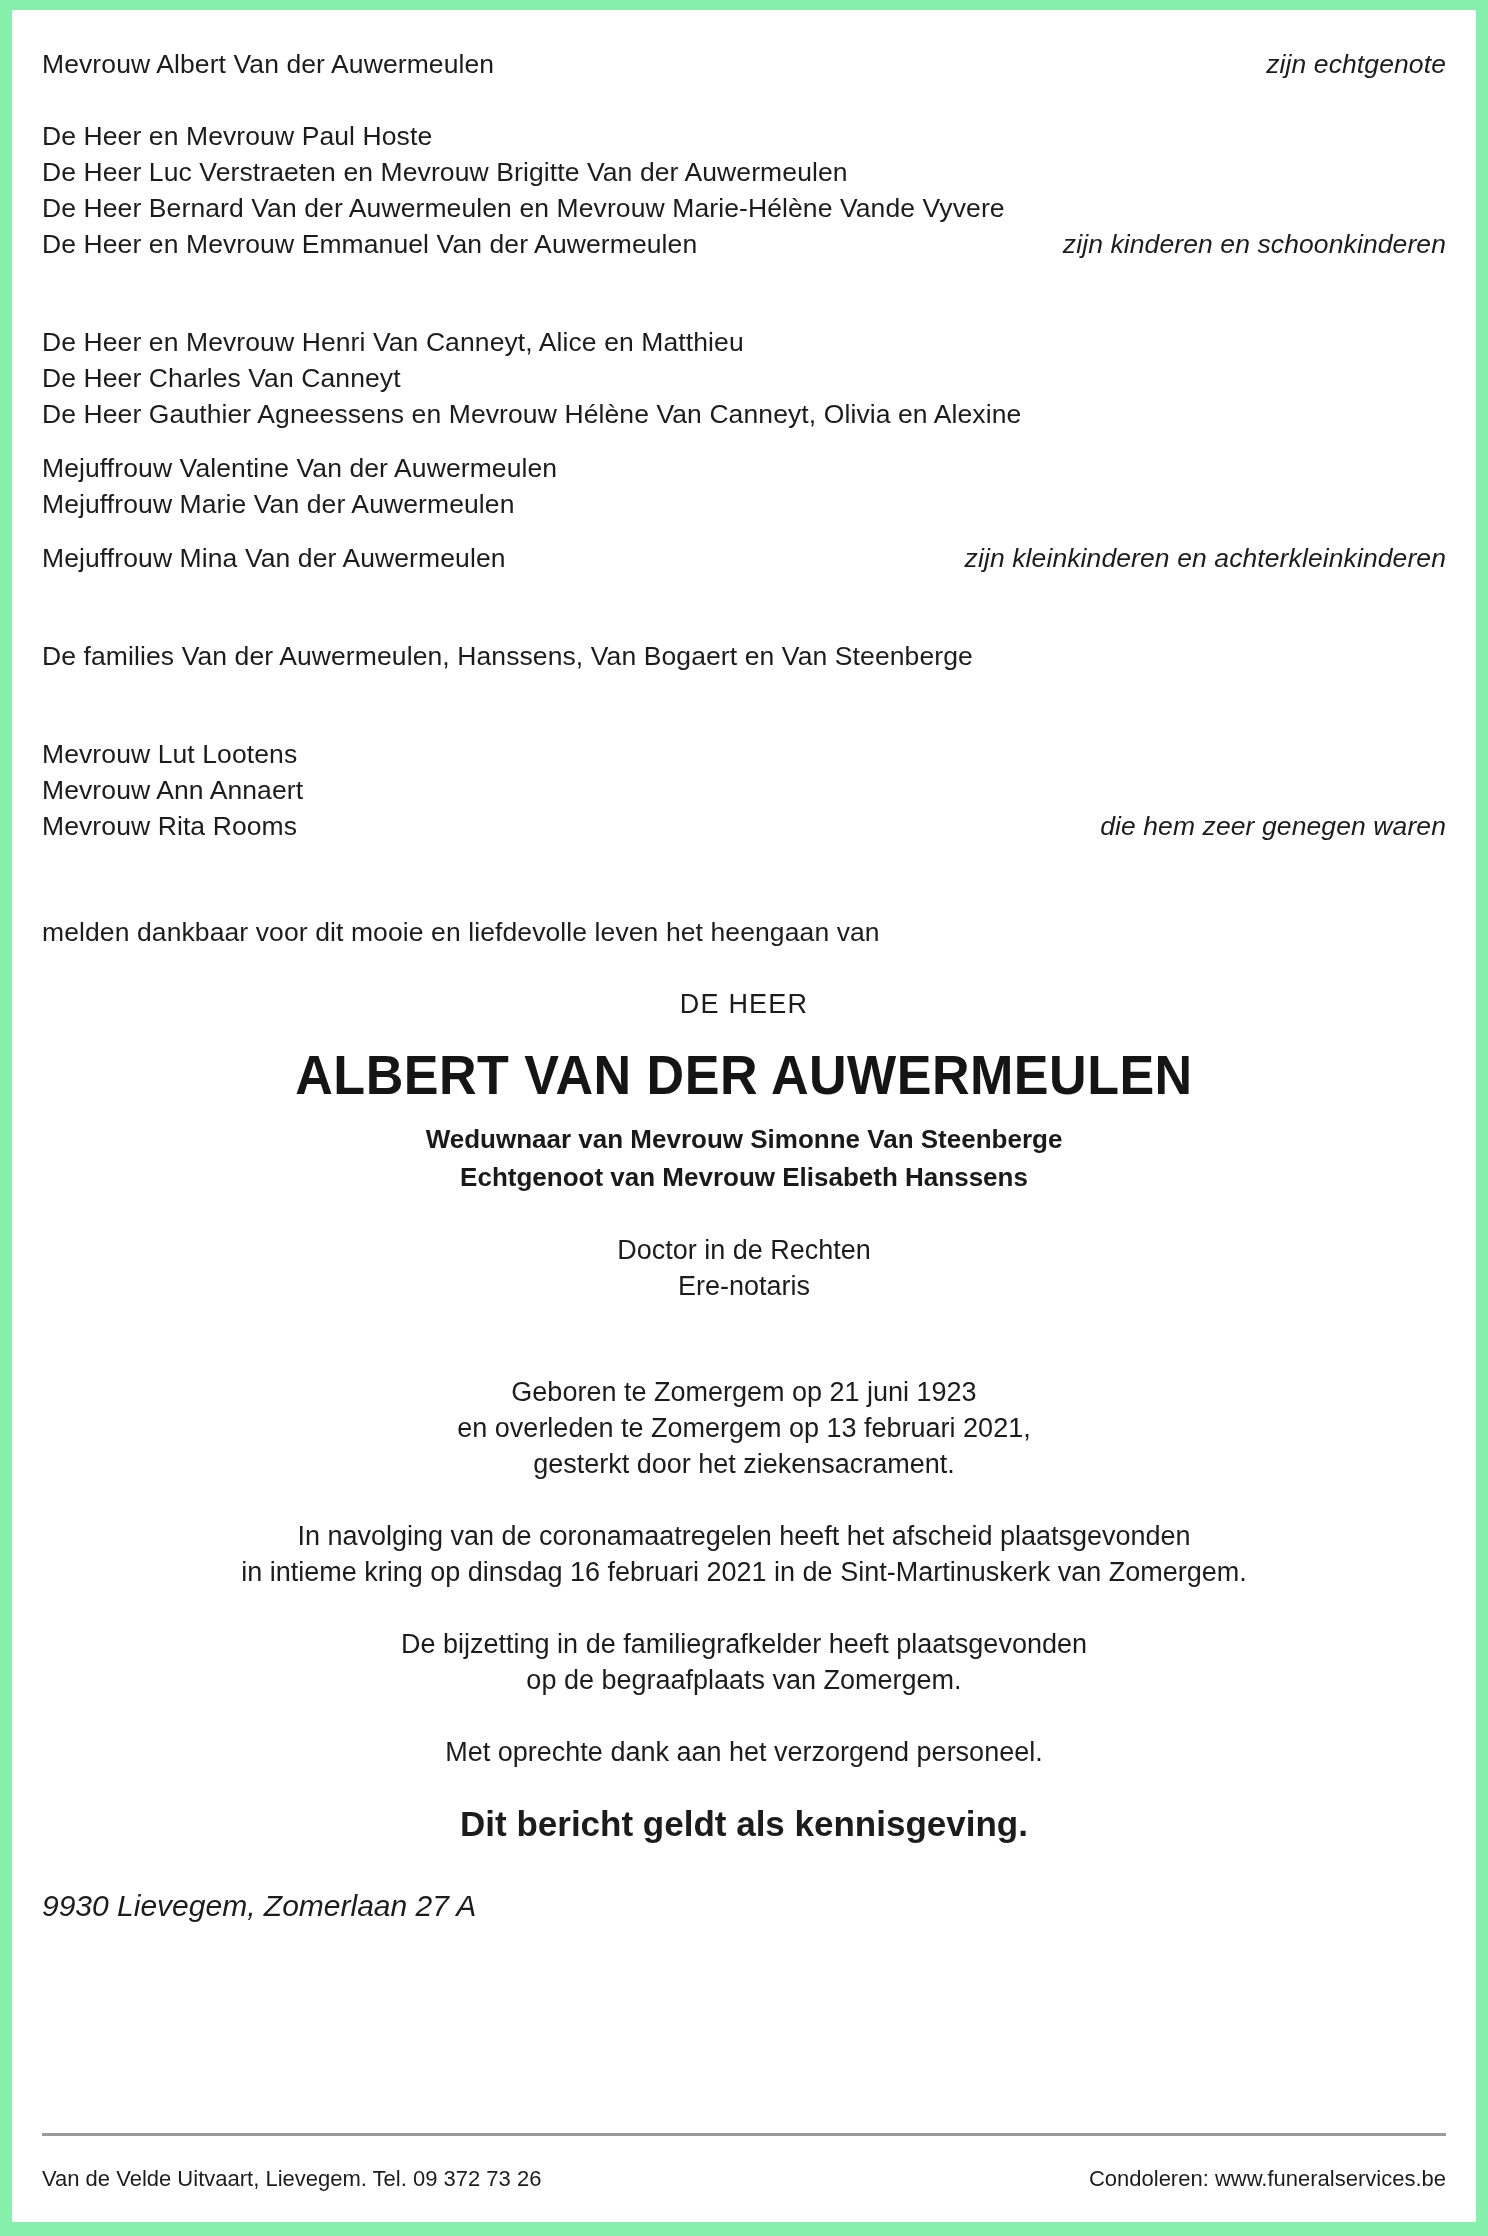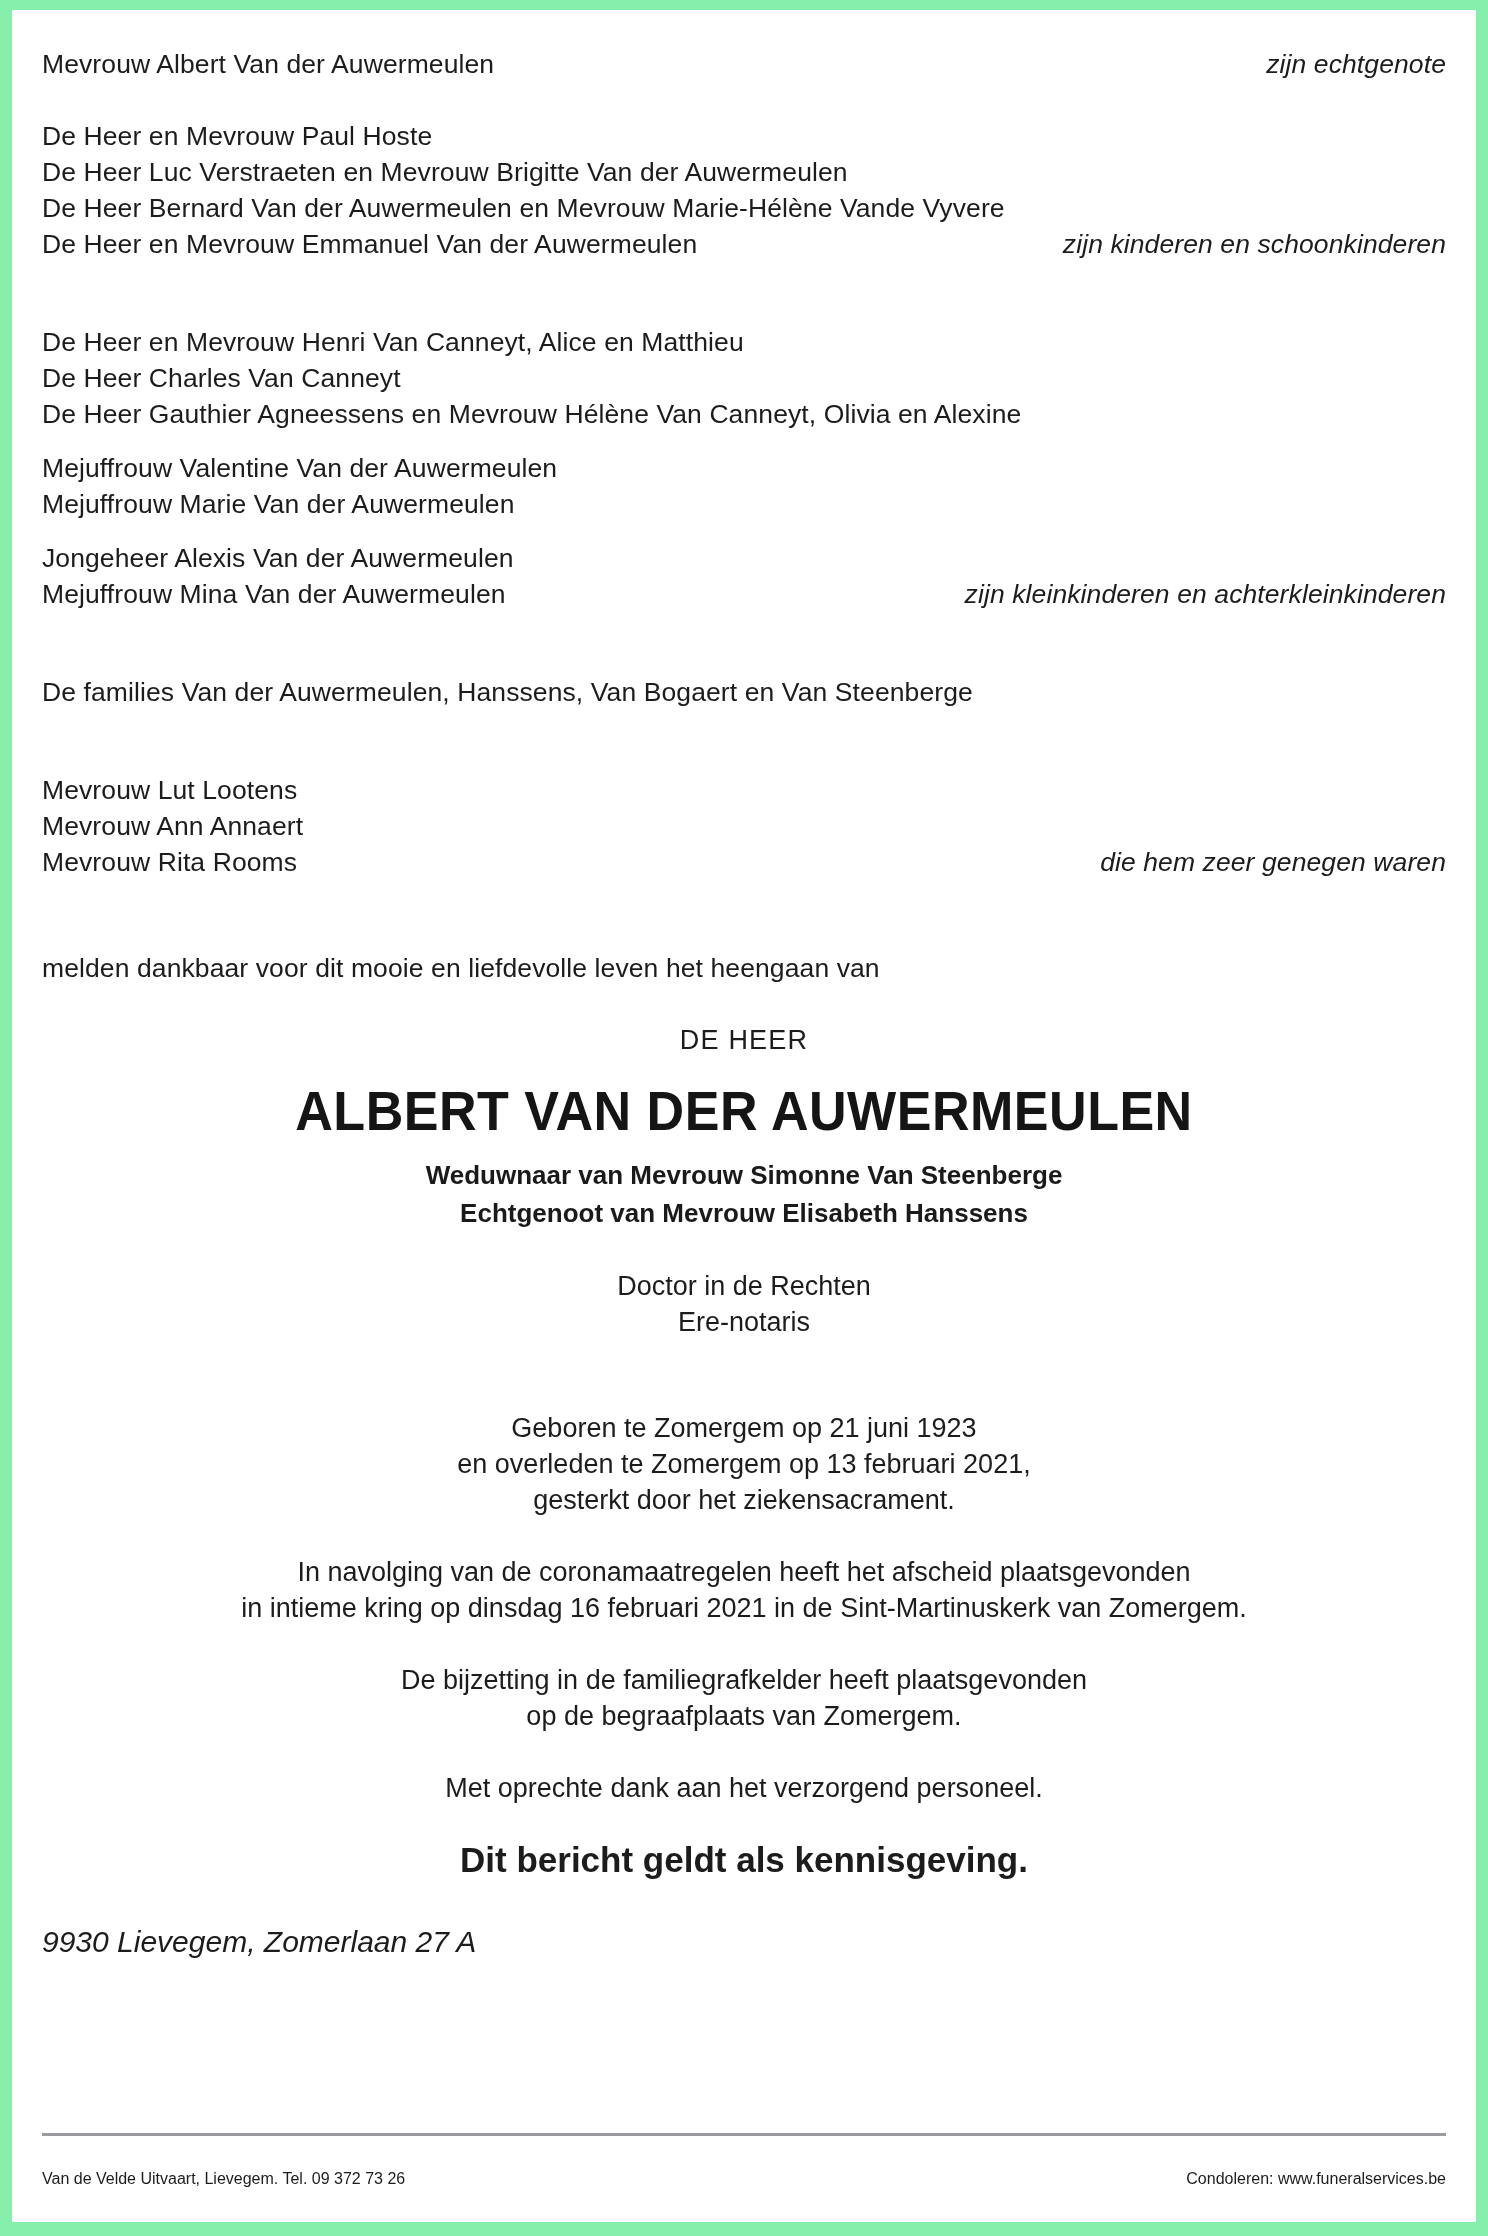--- a/index.html
+++ b/index.html
@@ -131,21 +131,21 @@
     background: #9a9a9e;
   }
   .footer {
     position: absolute;
     left: 30px;
     right: 30px;
     bottom: 28px;
     display: flex;
     justify-content: space-between;
     align-items: baseline;
-    font-size: 16px;
+    font-size: 22px;
     line-height: 30px;
     color: #1c1c1c;
     white-space: nowrap;
   }
 </style>
 </head>
 <body>
 
 <div class="page-frame">
   <div class="card">
@@ -175,21 +175,20 @@
       <div class="line">De Heer Charles Van Canneyt</div>
       <div class="line">De Heer Gauthier Agneessens en Mevrouw Hélène Van Canneyt, Olivia en Alexine</div>
 
       <div class="gap-s"></div>
 
       <div class="line">Mejuffrouw Valentine Van der Auwermeulen</div>
       <div class="line">Mejuffrouw Marie Van der Auwermeulen</div>
 
       <div class="gap-s"></div>
 
-      <div class="line">Jongeheer Alexis Van der Auwermeulen</div>
       <div class="row">
         <span class="left">Mejuffrouw Mina Van der Auwermeulen</span>
         <span class="rel">zijn kleinkinderen en achterkleinkinderen</span>
       </div>
 
       <div class="gap-l"></div>
       <div class="gap-xs"></div>
 
       <div class="line">De families Van der Auwermeulen, Hanssens, Van Bogaert en Van Steenberge</div>
 

